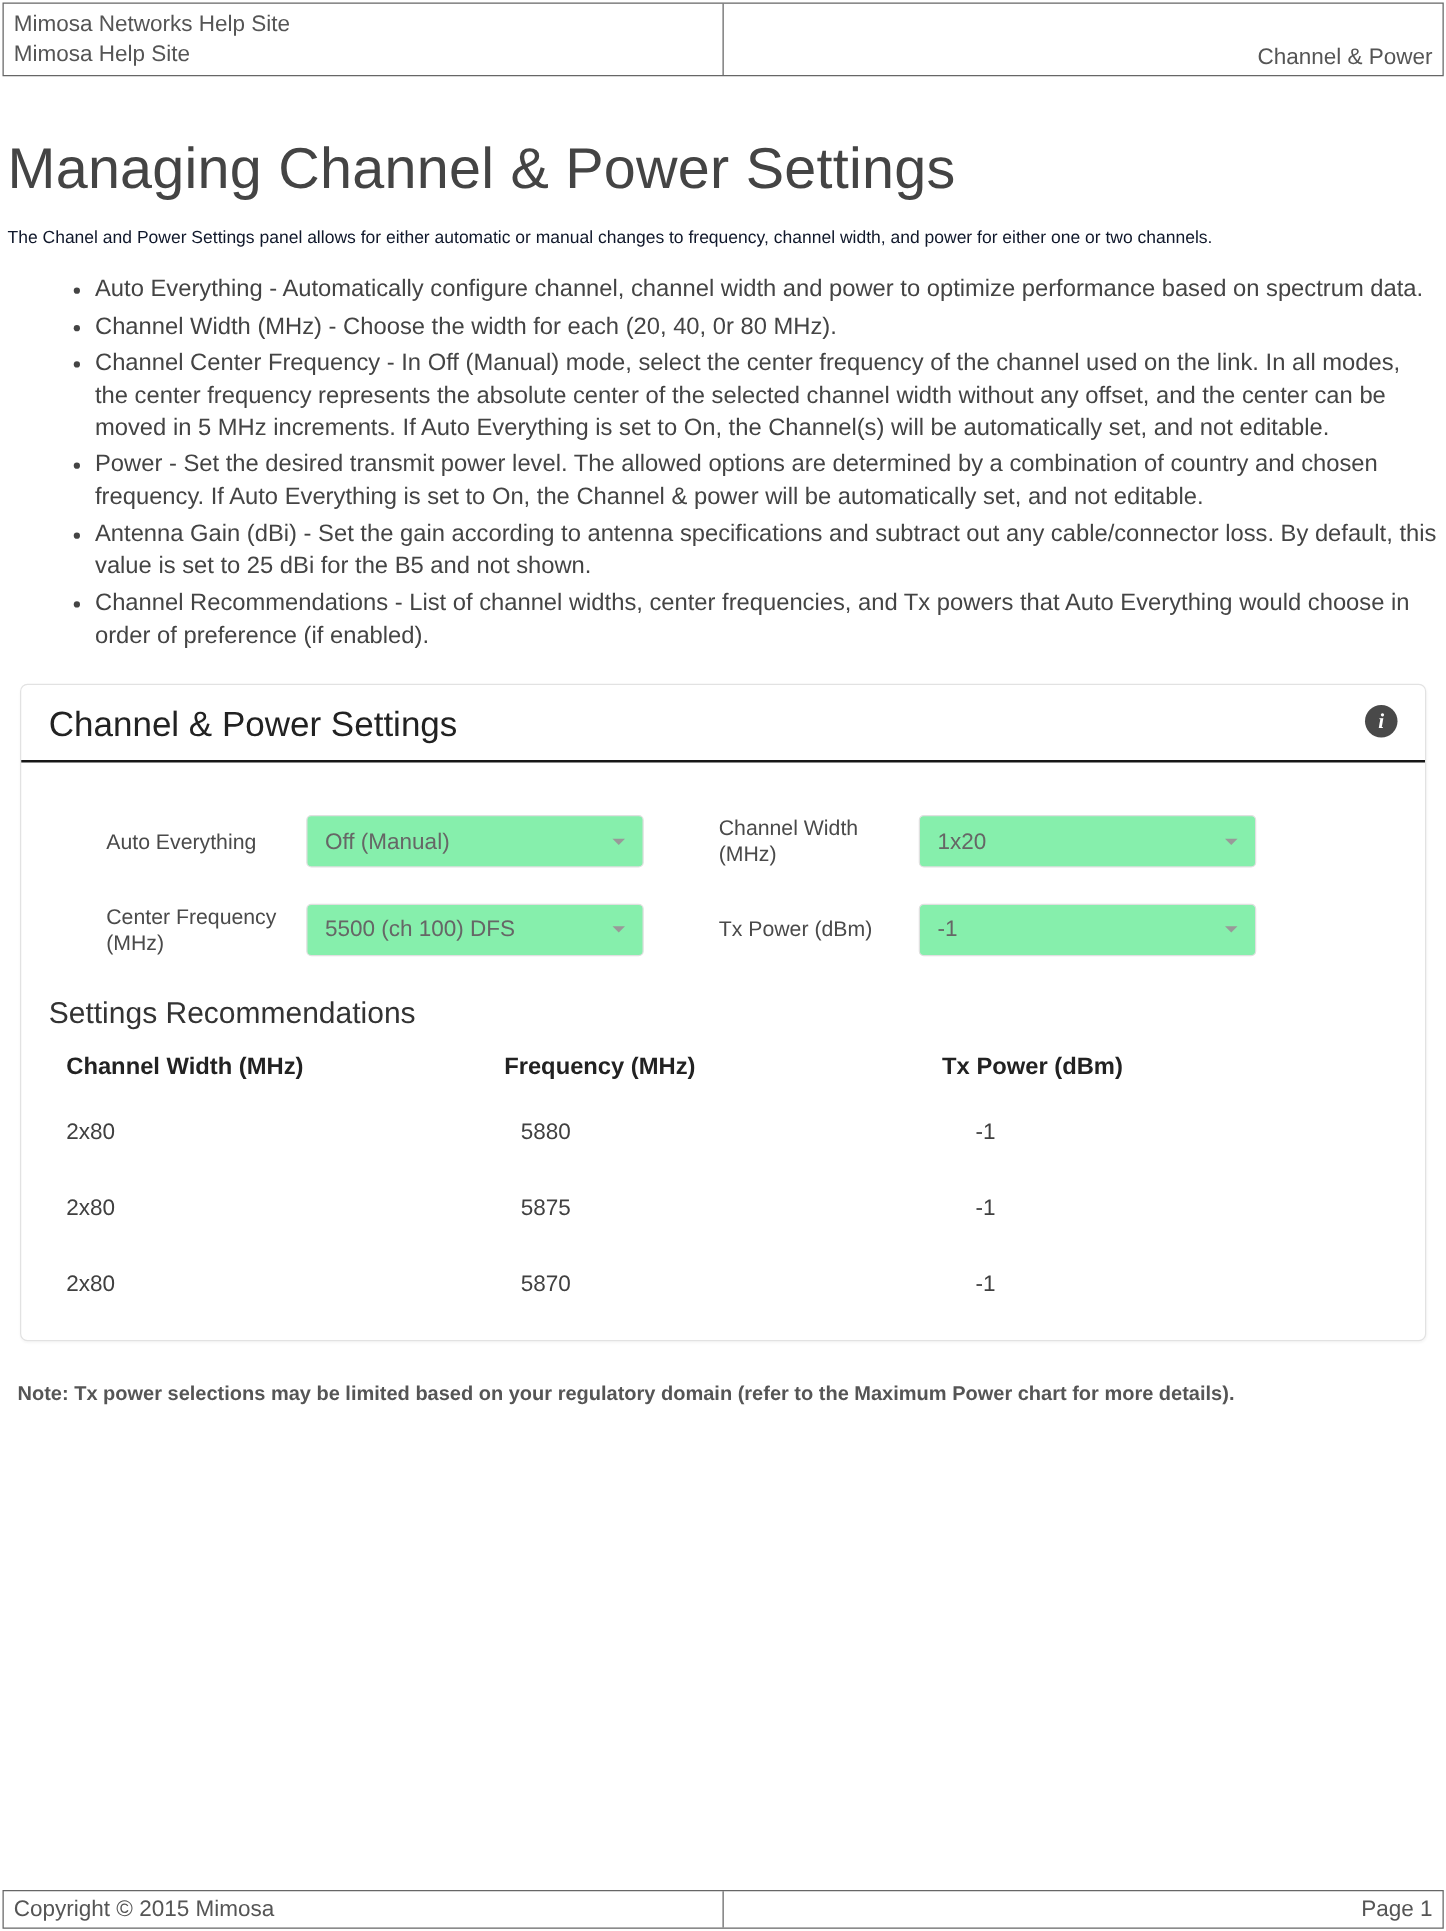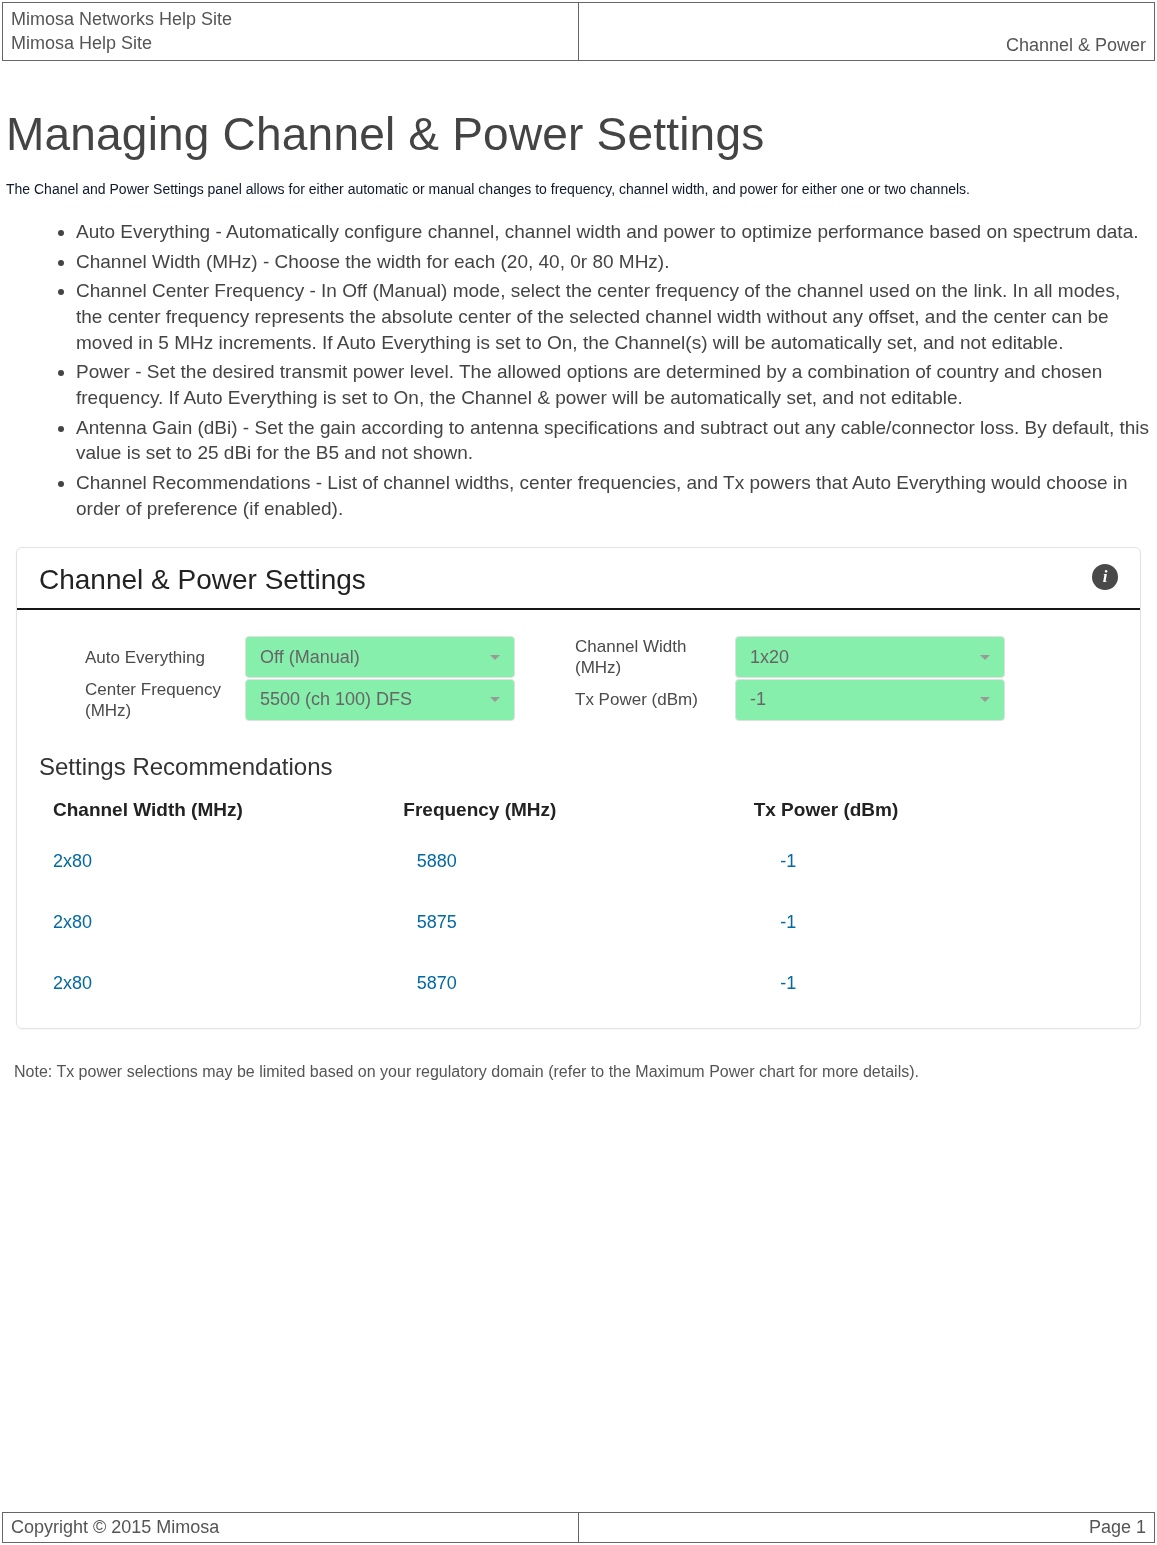--- a/index.html
+++ b/index.html
@@ -91,22 +91,22 @@
       font-weight: bold;
       font-size: 17px;
       display: flex;
       align-items: center;
       justify-content: center;
       font-style: italic;
     }
     .settings-grid {
       display: grid;
       grid-template-columns: 160px 270px 60px 160px 270px;
-      row-gap: 0;
-      padding: 26px 22px 16px 68px;
+      row-gap: 28px;
+      padding: 42px 22px 16px 68px;
       align-items: center;
     }
     .field-label {
       font-size: 17px;
       color: #4a4a4a;
       line-height: 1.25;
     }
     .dropdown {
       background: #86efac;
       border: 1px solid #e0e0e0;
@@ -140,28 +140,29 @@
       grid-template-columns: 1fr 1fr 1fr;
       padding: 10px 14px 10px 14px;
     }
     .rec-header {
       font-weight: 600;
       font-size: 19px;
       color: #222;
     }
     .rec-row {
       font-size: 18px;
-      color: #0369a1;
+      color: #404040;
       padding: 20px 14px;
       gap: 40px;
     }
     .note {
       font-size: 16px;
       color: #555;
       padding: 6px 8px;
+      font-weight: bold;
     }
     .footer-bar {
       position: absolute;
       bottom: 2px;
       left: 2px; right: 2px;
       display: flex;
       border: 1px solid #666;
     }
     .footer-left {
       width: 50%;

